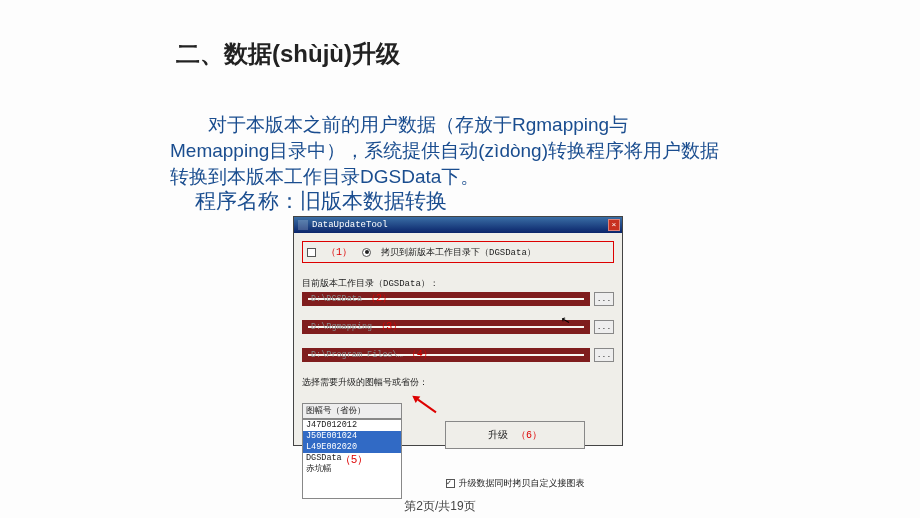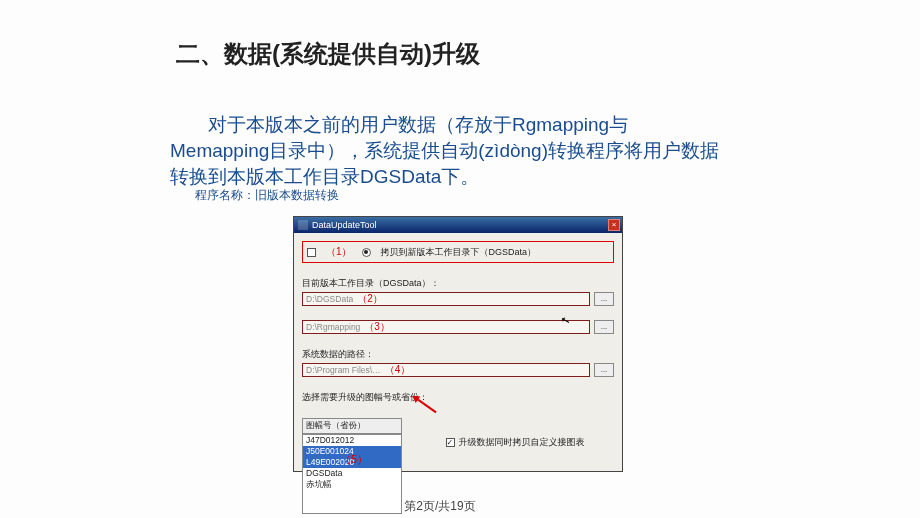--- a/index.html
+++ b/index.html
@@ -25,35 +25,35 @@
     left: 170px;
     width: 555px;
     font-size: 19px;
     color: #1a4d8f;
     line-height: 1.38;
     text-indent: 2em;
   }
   .para2 {
     position: absolute;
     top: 187px;
-    left: 171px;
+    left: 153px;
     width: 555px;
-    font-size: 12px;
+    font-size: 21px;
     color: #1a4d8f;
     text-indent: 2em;
   }
   .shot {
     position: absolute;
     top: 216px;
     left: 293px;
     width: 330px;
-    height: 256px;
+    height: 230px;
     background: #efeee9;
     border: 1px solid #444;
-    font-family: Liberation Sans, sans-serif;
+    font-family: Liberation Mono, monospace;
     font-size: 9px;
     color: #222;
   }
   .titlebar {
     height: 16px;
     background: linear-gradient(#3a6ea5, #0a246a);
     color: #fff;
     font-size: 9px;
     display: flex;
     align-items: center;
@@ -79,21 +79,21 @@
   .cb { width: 9px; height: 9px; border: 1px solid #555; display:inline-block; background:#fff; }
   .rb { width: 9px; height: 9px; border: 1px solid #555; border-radius:50%; display:inline-block; background:#fff; position:relative;}
   .rb.sel::after{content:"";position:absolute;top:1.5px;left:1.5px;width:4px;height:4px;border-radius:50%;background:#222;}
   .redmark { color:#d00; font-size:10px; }
   .block { margin: 14px 8px; }
   .lbl { font-size: 9px; color:#222; margin-bottom:2px; display:block;}
   .field {
     display:flex; align-items:center; gap:4px;
   }
   .txt {
-    flex:1; height:14px; border:1px solid #7f1d1d; background:#f7f6f1;
+    flex:1; height:14px; border:6px solid #7f1d1d; background:#f7f6f1;
     font-size:8.5px; color:#888; padding:0 3px; line-height:14px;
     display:flex; align-items:center; gap:4px;
   }
   .browse { width:20px; height:14px; border:1px solid #888; background:#eee; font-size:8px; text-align:center; line-height:12px;}
   .lower { display:flex; margin:4px 8px 4px 8px; gap:14px;}
   .listwrap { width:100px; }
   .listhead { border:1px solid #888; background:#eee; font-size:8.5px; padding:1px 3px;}
   .listbox { border:1px solid #888; background:#fff; height:80px; font-size:8.5px;}
   .li { padding:0 3px; line-height:11px; }
   .li.sel { background:#316ac5; color:#fff; }
@@ -118,21 +118,21 @@
     transform: rotate(-15deg);
   }
   .pagenum {
     position:absolute; bottom:3px; left:0; width:880px; text-align:center;
     font-size:12px; color:#444;
   }
 </style>
 </head>
 <body>
 
-<div class="heading">二、数据(系统提供自动)升级</div>
+<div class="heading">二、数据(shùjù)升级</div>
 <div class="para1">对于本版本之前的用户数据（存放于Rgmapping与Memapping目录中），系统提供自动(zìdòng)转换程序将用户数据转换到本版本工作目录DGSData下。</div>
 <div class="para2">程序名称：旧版本数据转换</div>
 
 <div class="shot">
   <div class="titlebar">
     <span class="ticon"></span>
     <span>DataUpdateTool</span>
     <span class="wbtn">×</span>
   </div>
 
@@ -158,21 +158,20 @@
     <div class="field">
       <div class="txt">
         <span>D:\Rgmapping</span>
         <span class="redmark">（3）</span>
       </div>
       <div class="browse">...</div>
     </div>
   </div>
 
   <div class="block">
-    <span class="lbl">系统数据的路径：</span>
     <div class="field">
       <div class="txt">
         <span>D:\Program Files\…</span>
         <span class="redmark">（4）</span>
       </div>
       <div class="browse">...</div>
     </div>
   </div>
 
   <div class="block">
@@ -184,20 +183,24 @@
       <div class="listhead">图幅号（省份）</div>
       <div class="listbox">
         <div class="li">J47D012012</div>
         <div class="li sel">J50E001024</div>
         <div class="li sel">L49E002020</div>
         <div class="li">DGSData</div>
         <div class="li">赤坑幅</div>
       </div>
     </div>
     <div class="right">
+      <div class="upbtn">
+        <span>升级</span>
+        <span class="redmark">（6）</span>
+      </div>
       <div class="chkline">
         <span class="cb sel"></span>
         <span>升级数据同时拷贝自定义接图表</span>
       </div>
     </div>
   </div>
 
   <div class="arrow5">
     <div class="head"></div>
       <div class="shaft"></div>

